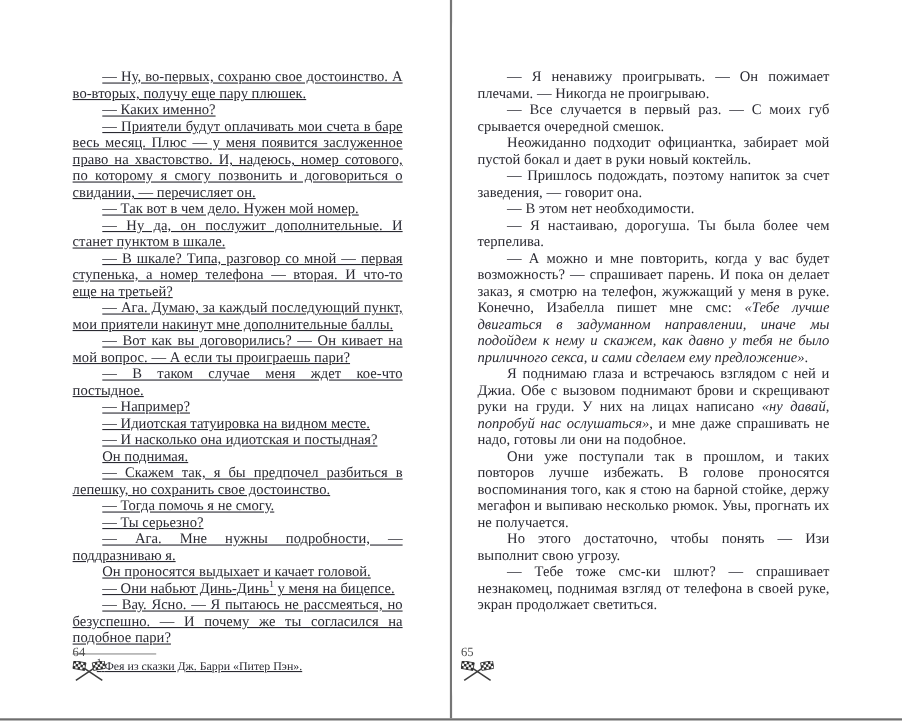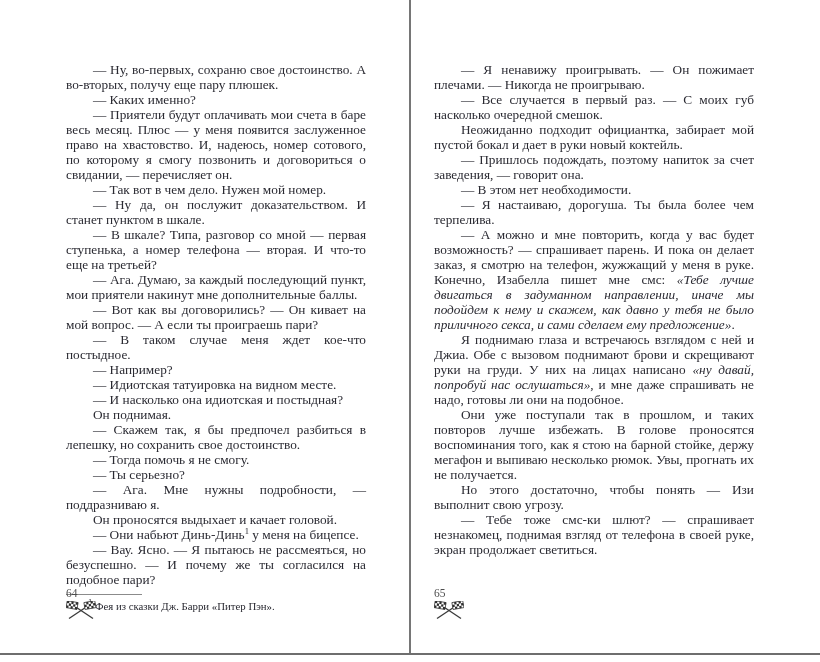--- a/index.html
+++ b/index.html
@@ -18,21 +18,21 @@
     height: 662px;
     background: #ffffff;
   }
   .page {
     position: absolute;
     top: 0;
     height: 653px;
     overflow: hidden;
     background: #ffffff;
   }
-  .page-left  { left: 0;    width: 409px; }
+  .page-left  { left: 0;    width: 409px; text-decoration: underline; }
   .page-right { left: 411px; width: 409px; border-radius: 26px; }
   .divider {
     position: absolute;
     left: 409px;
     top: 0;
     width: 2px;
     height: 653px;
     background: #767676;
   }
   .bottom-rule {
@@ -74,40 +74,40 @@
     background: #8b8b8b;
     margin-bottom: 5px;
   }
   .footnote-text { text-indent: 22px; text-align: justify; }
   .page-footer {
     position: absolute;
     top: 587px;
     text-align: left;
   }
   .page-left  .page-footer { left: 66px; width: 300px; }
-  .page-right .page-footer { left: 23px; width: 320px; }
+  .page-right .page-footer { left: 8px; width: 320px; }
   .page-number {
     font-size: 11.5px;
     line-height: 13px;
     color: #4d4d4d;
   }
   .flags-icon { margin-top: 1px; }
 </style>
 </head>
 <body>
 
 <div class="spread">
 
   <div class="page page-left">
     <div class="page-body">
         <p>— Ну, во-первых, сохраню свое достоинство. А во-вторых, получу еще пару плюшек.</p>
         <p>— Каких именно?</p>
         <p>— Приятели будут оплачивать мои счета в баре весь месяц. Плюс — у меня появится заслуженное право на хвастовство. И, надеюсь, номер сотового, по которому я смогу позвонить и договориться о свидании, — перечисляет он.</p>
         <p>— Так вот в чем дело. Нужен мой номер.</p>
-        <p>— Ну да, он послужит доказательством. И станет пунктом в шкале.</p>
+        <p>— Ну да, он послужит дополнительные. И станет пунктом в шкале.</p>
         <p>— В шкале? Типа, разговор со мной — первая ступенька, а номер телефона — вторая. И что-то еще на третьей?</p>
         <p>— Ага. Думаю, за каждый последующий пункт, мои приятели накинут мне дополнительные баллы.</p>
         <p>— Вот как вы договорились? — Он кивает на мой вопрос. — А если ты проиграешь пари?</p>
         <p>— В таком случае меня ждет кое-что постыдное.</p>
         <p>— Например?</p>
         <p>— Идиотская татуировка на видном месте.</p>
         <p>— И насколько она идиотская и постыдная?</p>
         <p>Он поднимая.</p>
         <p>— Скажем так, я бы предпочел разбиться в лепешку, но сохранить свое достоинство.</p>
         <p>— Тогда помочь я не смогу.</p>
@@ -157,21 +157,21 @@
         </svg>
       </div>
     </div>
   </div>
 
   <div class="divider"></div>
 
   <div class="page page-right">
     <div class="page-body">
         <p>— Я ненавижу проигрывать. — Он пожимает плечами. — Никогда не проигрываю.</p>
-        <p>— Все случается в первый раз. — С моих губ насколько очередной смешок.</p>
+        <p>— Все случается в первый раз. — С моих губ срывается очередной смешок.</p>
         <p>Неожиданно подходит официантка, забирает мой пустой бокал и дает в руки новый коктейль.</p>
         <p>— Пришлось подождать, поэтому напиток за счет заведения, — говорит она.</p>
         <p>— В этом нет необходимости.</p>
         <p>— Я настаиваю, дорогуша. Ты была более чем терпелива.</p>
         <p>— А можно и мне повторить, когда у вас будет возможность? — спрашивает парень. И пока он делает заказ, я смотрю на телефон, жужжащий у меня в руке. Конечно, Изабелла пишет мне смс: <em>«Тебе лучше двигаться в задуманном направлении, иначе мы подойдем к нему и скажем, как давно у тебя не было приличного секса, и сами сделаем ему предложение»</em>.</p>
         <p>Я поднимаю глаза и встречаюсь взглядом с ней и Джиа. Обе с вызовом поднимают брови и скрещивают руки на груди. У них на лицах написано <em>«ну давай, попробуй нас ослушаться»</em>, и мне даже спрашивать не надо, готовы ли они на подобное.</p>
         <p>Они уже поступали так в прошлом, и таких повторов лучше избежать. В голове проносятся воспоминания того, как я стою на барной стойке, держу мегафон и выпиваю несколько рюмок. Увы, прогнать их не получается.</p>
         <p>Но этого достаточно, чтобы понять — Изи выполнит свою угрозу.</p>
         <p>— Тебе тоже смс-ки шлют? — спрашивает незнакомец, поднимая взгляд от телефона в своей руке, экран продолжает светиться.</p>
       </div>

